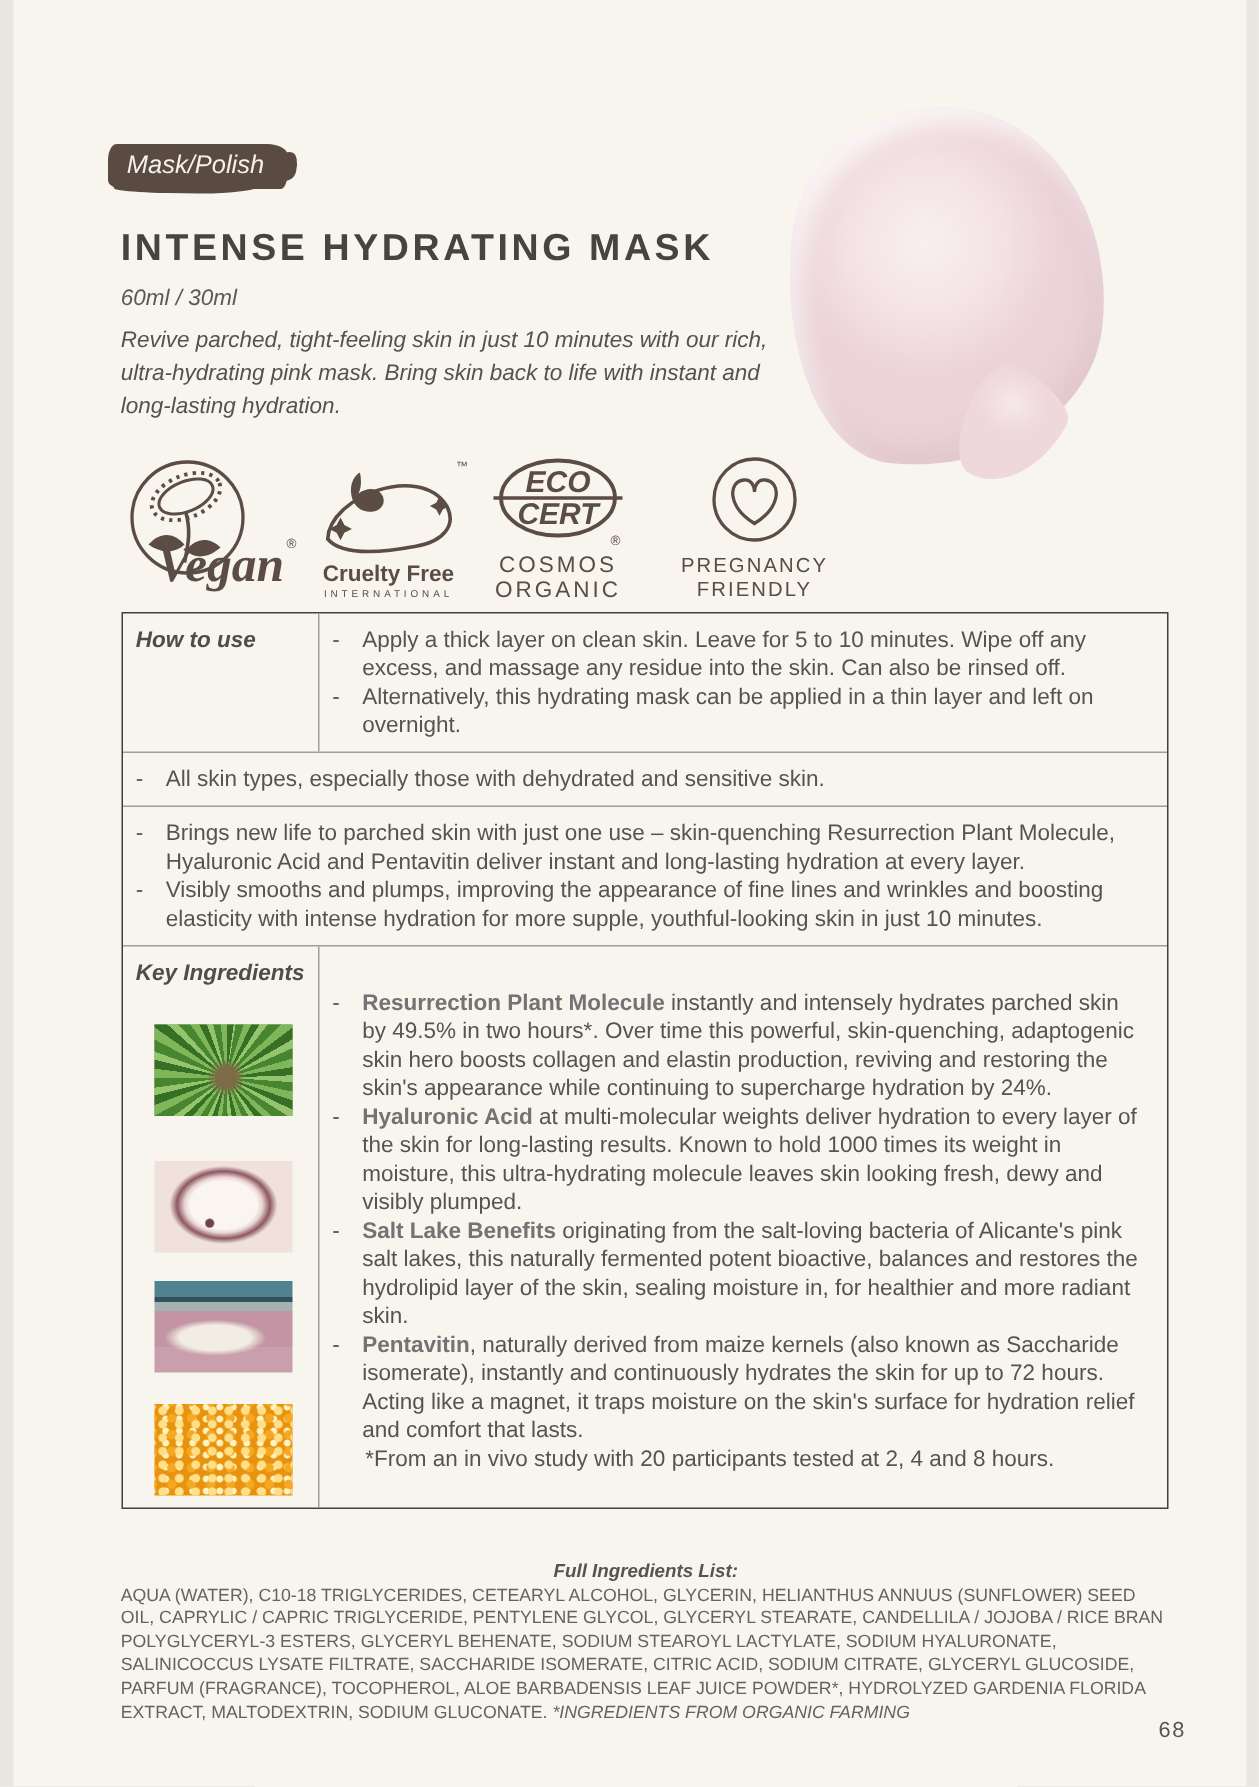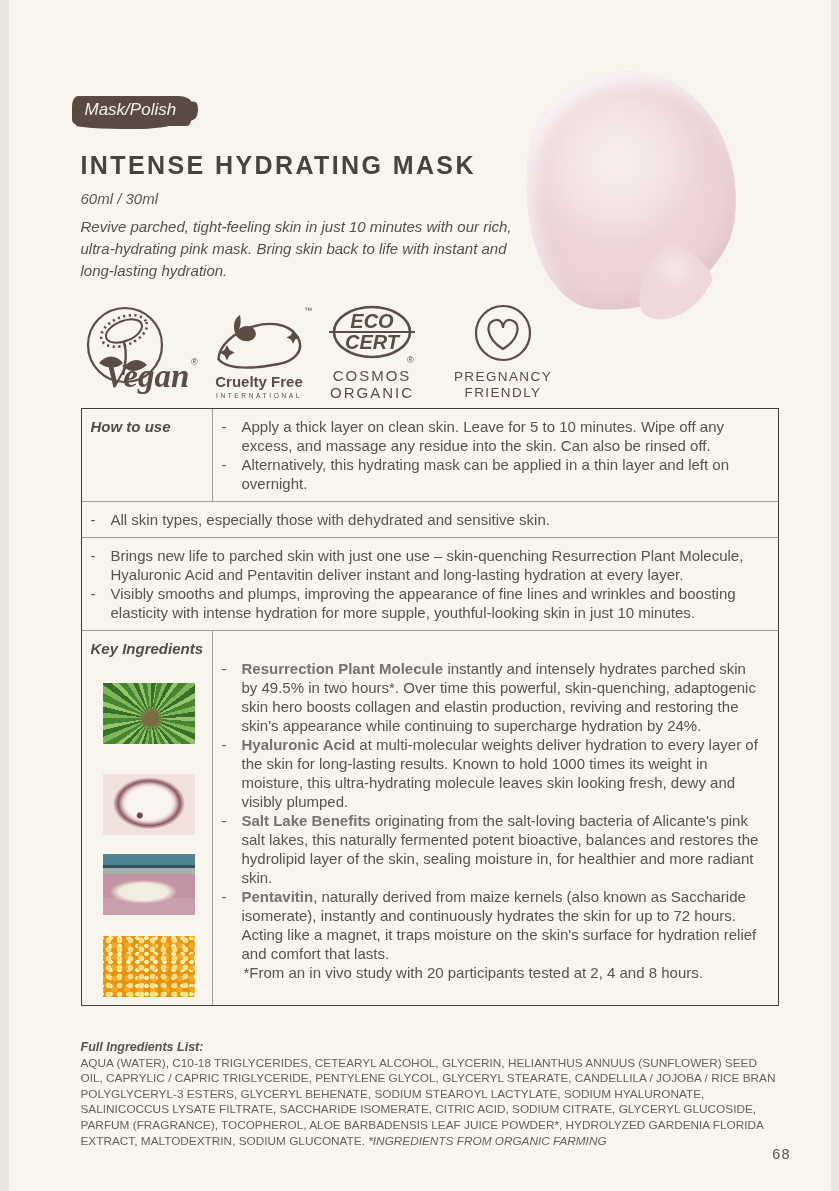--- a/index.html
+++ b/index.html
@@ -125,20 +125,21 @@
   }
 
   
   .full-ingredients {
     position:absolute; left:72px; top:1040px; width:700px;
     font-size:11.8px; line-height:15.6px; color:#66625c;
   }
   .full-ingredients .fi-heading {
     font-style:italic; font-weight:bold; font-size:12.5px; color:#57534e;
     display:block;
+    text-align:center;
   }
   .fi-note { font-style:italic; }
 
   .page-number {
     position:absolute; right:40px; top:1146px;
     font-size:14.5px; letter-spacing:1px; color:#57534e;
   }
 </style>
 </head>
 <body>

